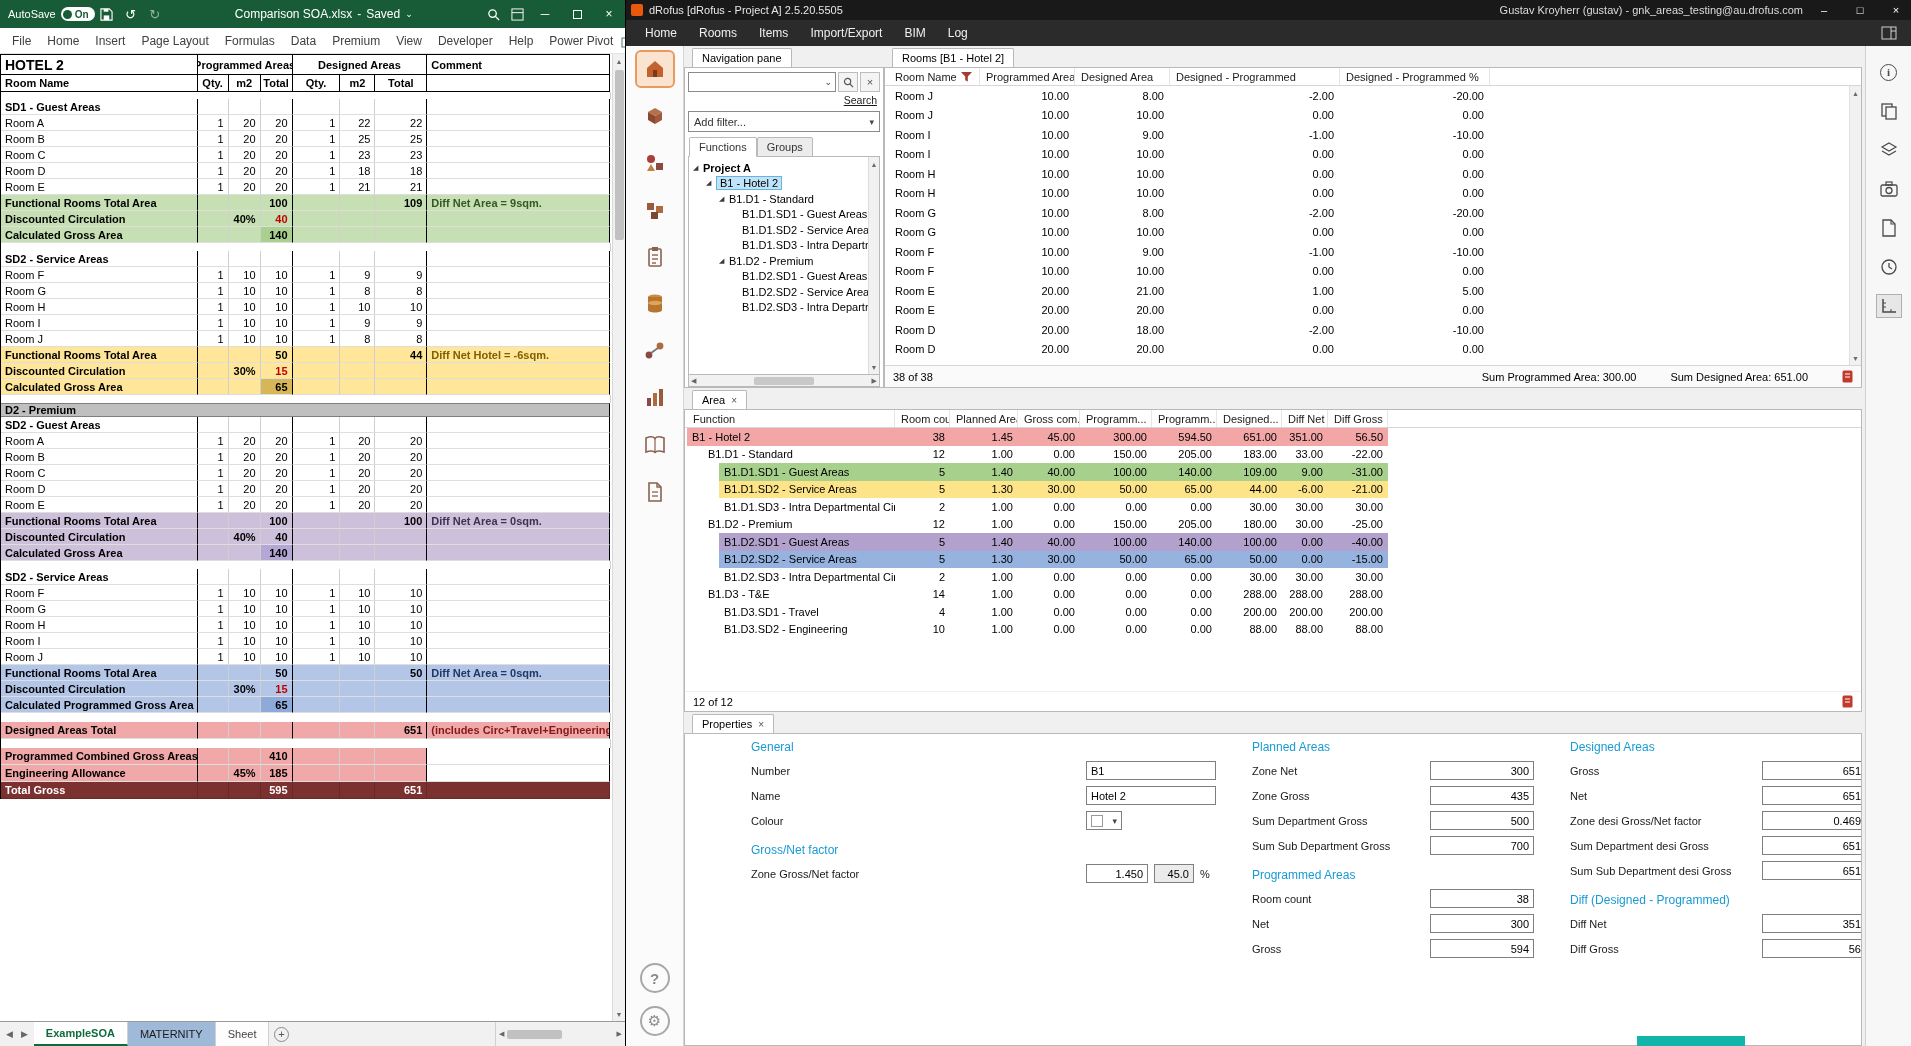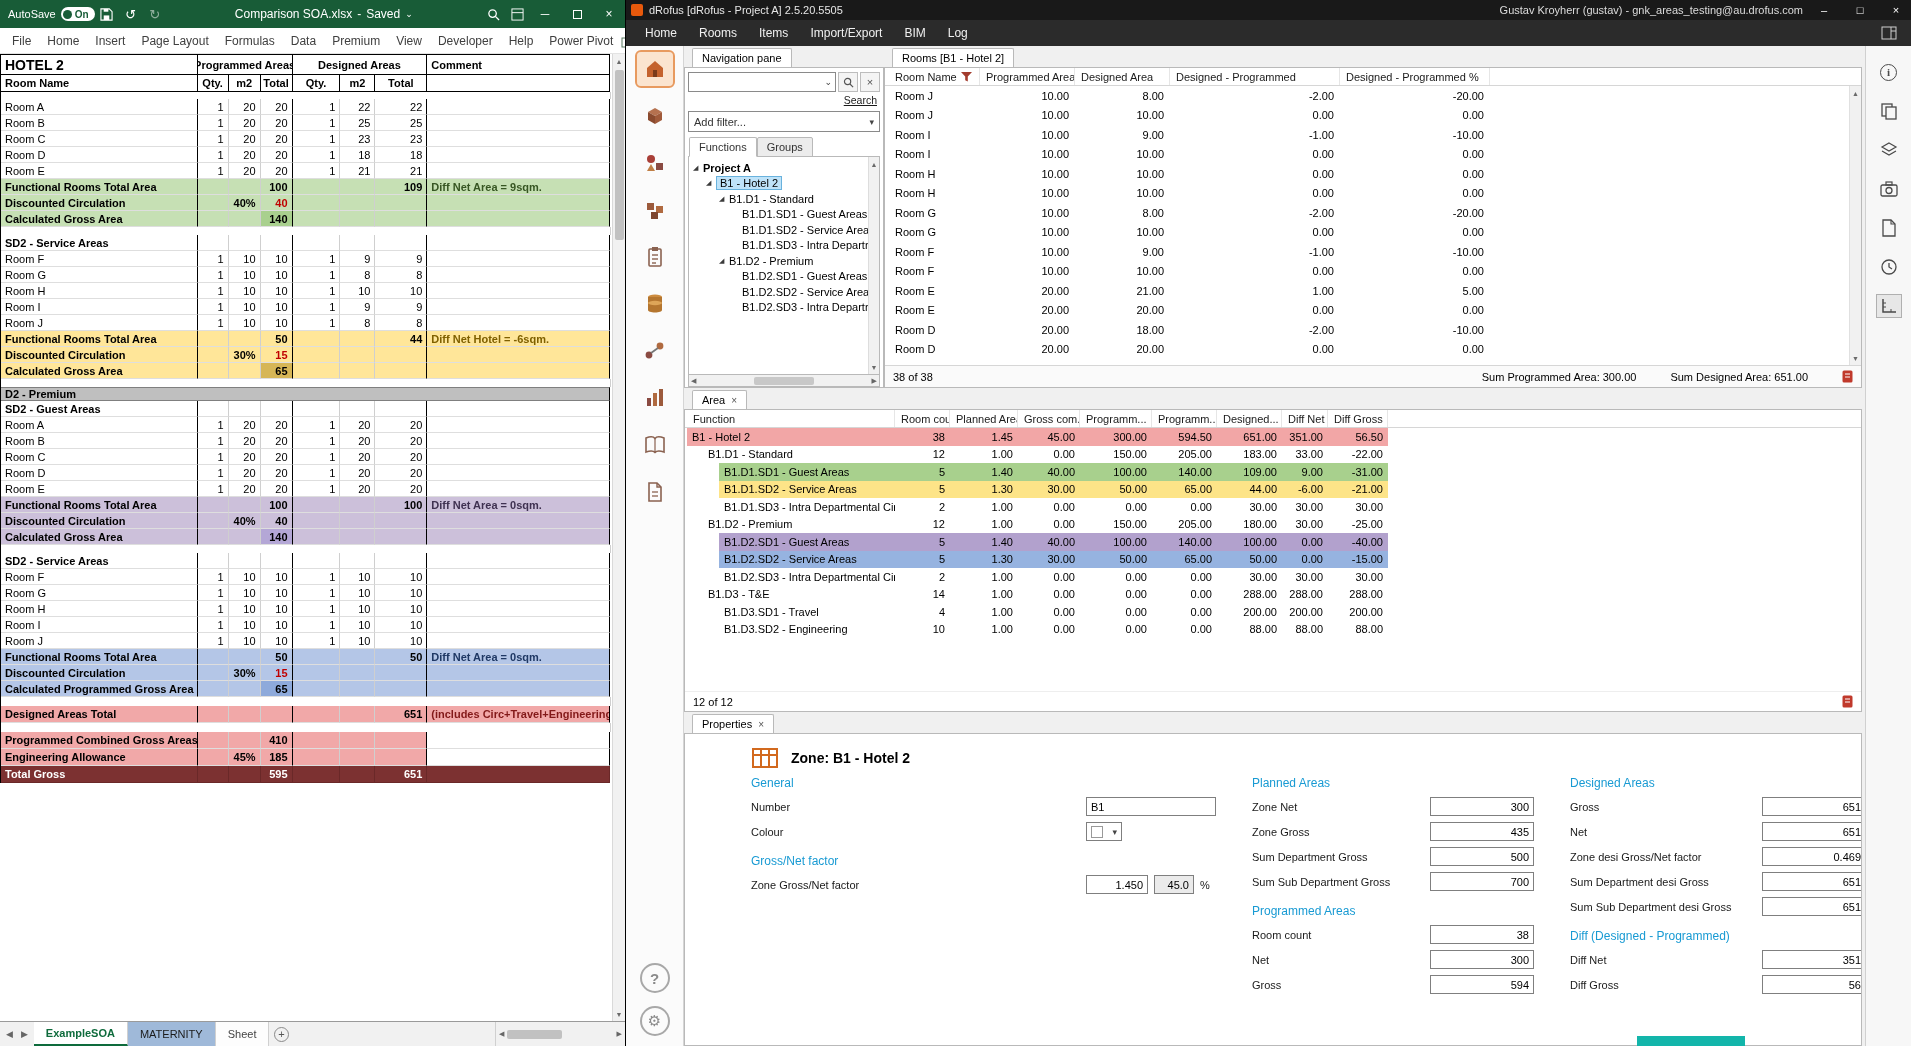--- a/index.html
+++ b/index.html
@@ -238,20 +238,30 @@
             <div class="xc cL b">Room Name</div>
             <div class="xc cQ1 ctr b">Qty.</div>
             <div class="xc cM1 ctr b">m2</div>
             <div class="xc cT1 ctr b">Total</div>
             <div class="xc cQ2 ctr b">Qty.</div>
             <div class="xc cM2 ctr b">m2</div>
             <div class="xc cT2 ctr b">Total</div>
             <div class="xc cC"></div>
           </div>
           <div class="xgap" style="height: 7px;"></div>
+          <div class="xrow subr">
+            <div class="xc cL b">SD1 - Guest Areas</div>
+            <div class="xc cQ1 num"></div>
+            <div class="xc cM1 num"></div>
+            <div class="xc cT1 num"></div>
+            <div class="xc cQ2 num"></div>
+            <div class="xc cM2 num"></div>
+            <div class="xc cT2 num"></div>
+            <div class="xc cC"></div>
+          </div>
           <div class="xrow body">
             <div class="xc cL">Room A</div>
             <div class="xc cQ1 num">1</div>
             <div class="xc cM1 num">20</div>
             <div class="xc cT1 num">20</div>
             <div class="xc cQ2 num">1</div>
             <div class="xc cM2 num">22</div>
             <div class="xc cT2 num">22</div>
             <div class="xc cC"></div>
           </div>
@@ -1208,38 +1218,31 @@
         </div>
 
         <div class="dr-props">
           <div class="pane-tabbar">
             <span class="pane-tab">
                 <span>Properties</span>
                 <span class="tab-x">×</span>
               </span>
           </div>
           <div class="props-body">
-            <div class="props-title">
-              <span>
-                <svg width="28" height="24" viewBox="0 0 28 24">
-                    <rect x="2" y="3" width="24" height="18" fill="none" stroke="#d2691e" stroke-width="2"></rect>
-                    <line x1="2" y1="9" x2="26" y2="9" stroke="#d2691e" stroke-width="2"></line>
-                    <line x1="10" y1="3" x2="10" y2="21" stroke="#d2691e" stroke-width="2"></line>
-                    <line x1="18" y1="3" x2="18" y2="21" stroke="#d2691e" stroke-width="2"></line>
-                  </svg>
-              </span>
-              <span>Zone: B1 - Hotel 2</span>
-            </div>
             <div class="props-cols">
 
               <div class="pcol" style="width:465px">
                 <div class="phead" style="margin-top:2px">General</div>
                 <div class="prow">
                   <span class="plabel" style="width:335px">Number</span>
                   <span class="pinput" style="width:130px">B1</span>
+                </div>
+                <div class="prow">
+                  <span class="plabel" style="width:335px">Name</span>
+                  <span class="pinput" style="width:130px">Hotel 2</span>
                 </div>
                 <div class="prow">
                   <span class="plabel" style="width:335px">Colour</span>
                   <span class="pinput" style="width:36px;justify-content:space-between">
                       <span class="swatch"></span>
                       <span class="caret">▾</span>
                     </span>
                 </div>
                 <div class="phead">Gross/Net factor</div>
                 <div class="prow">

